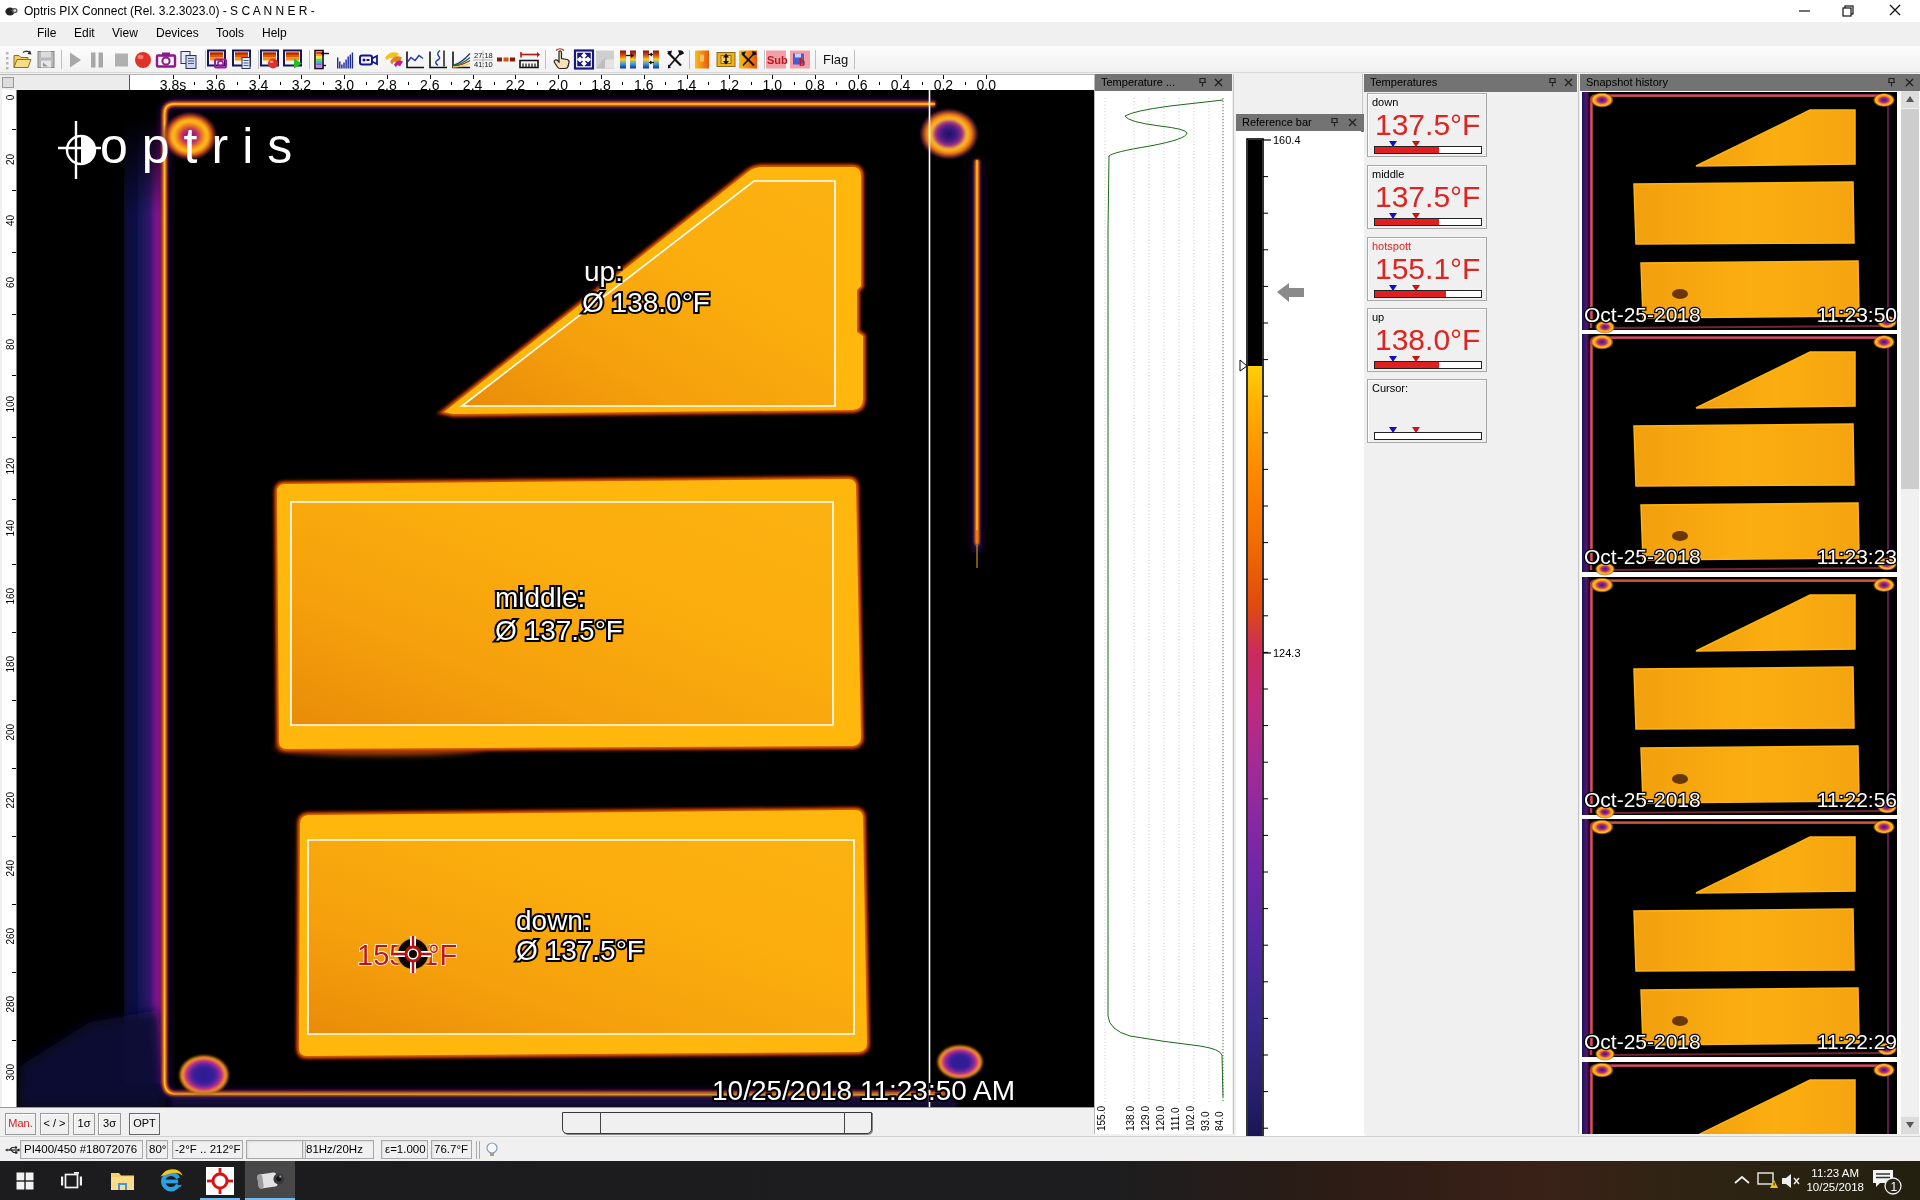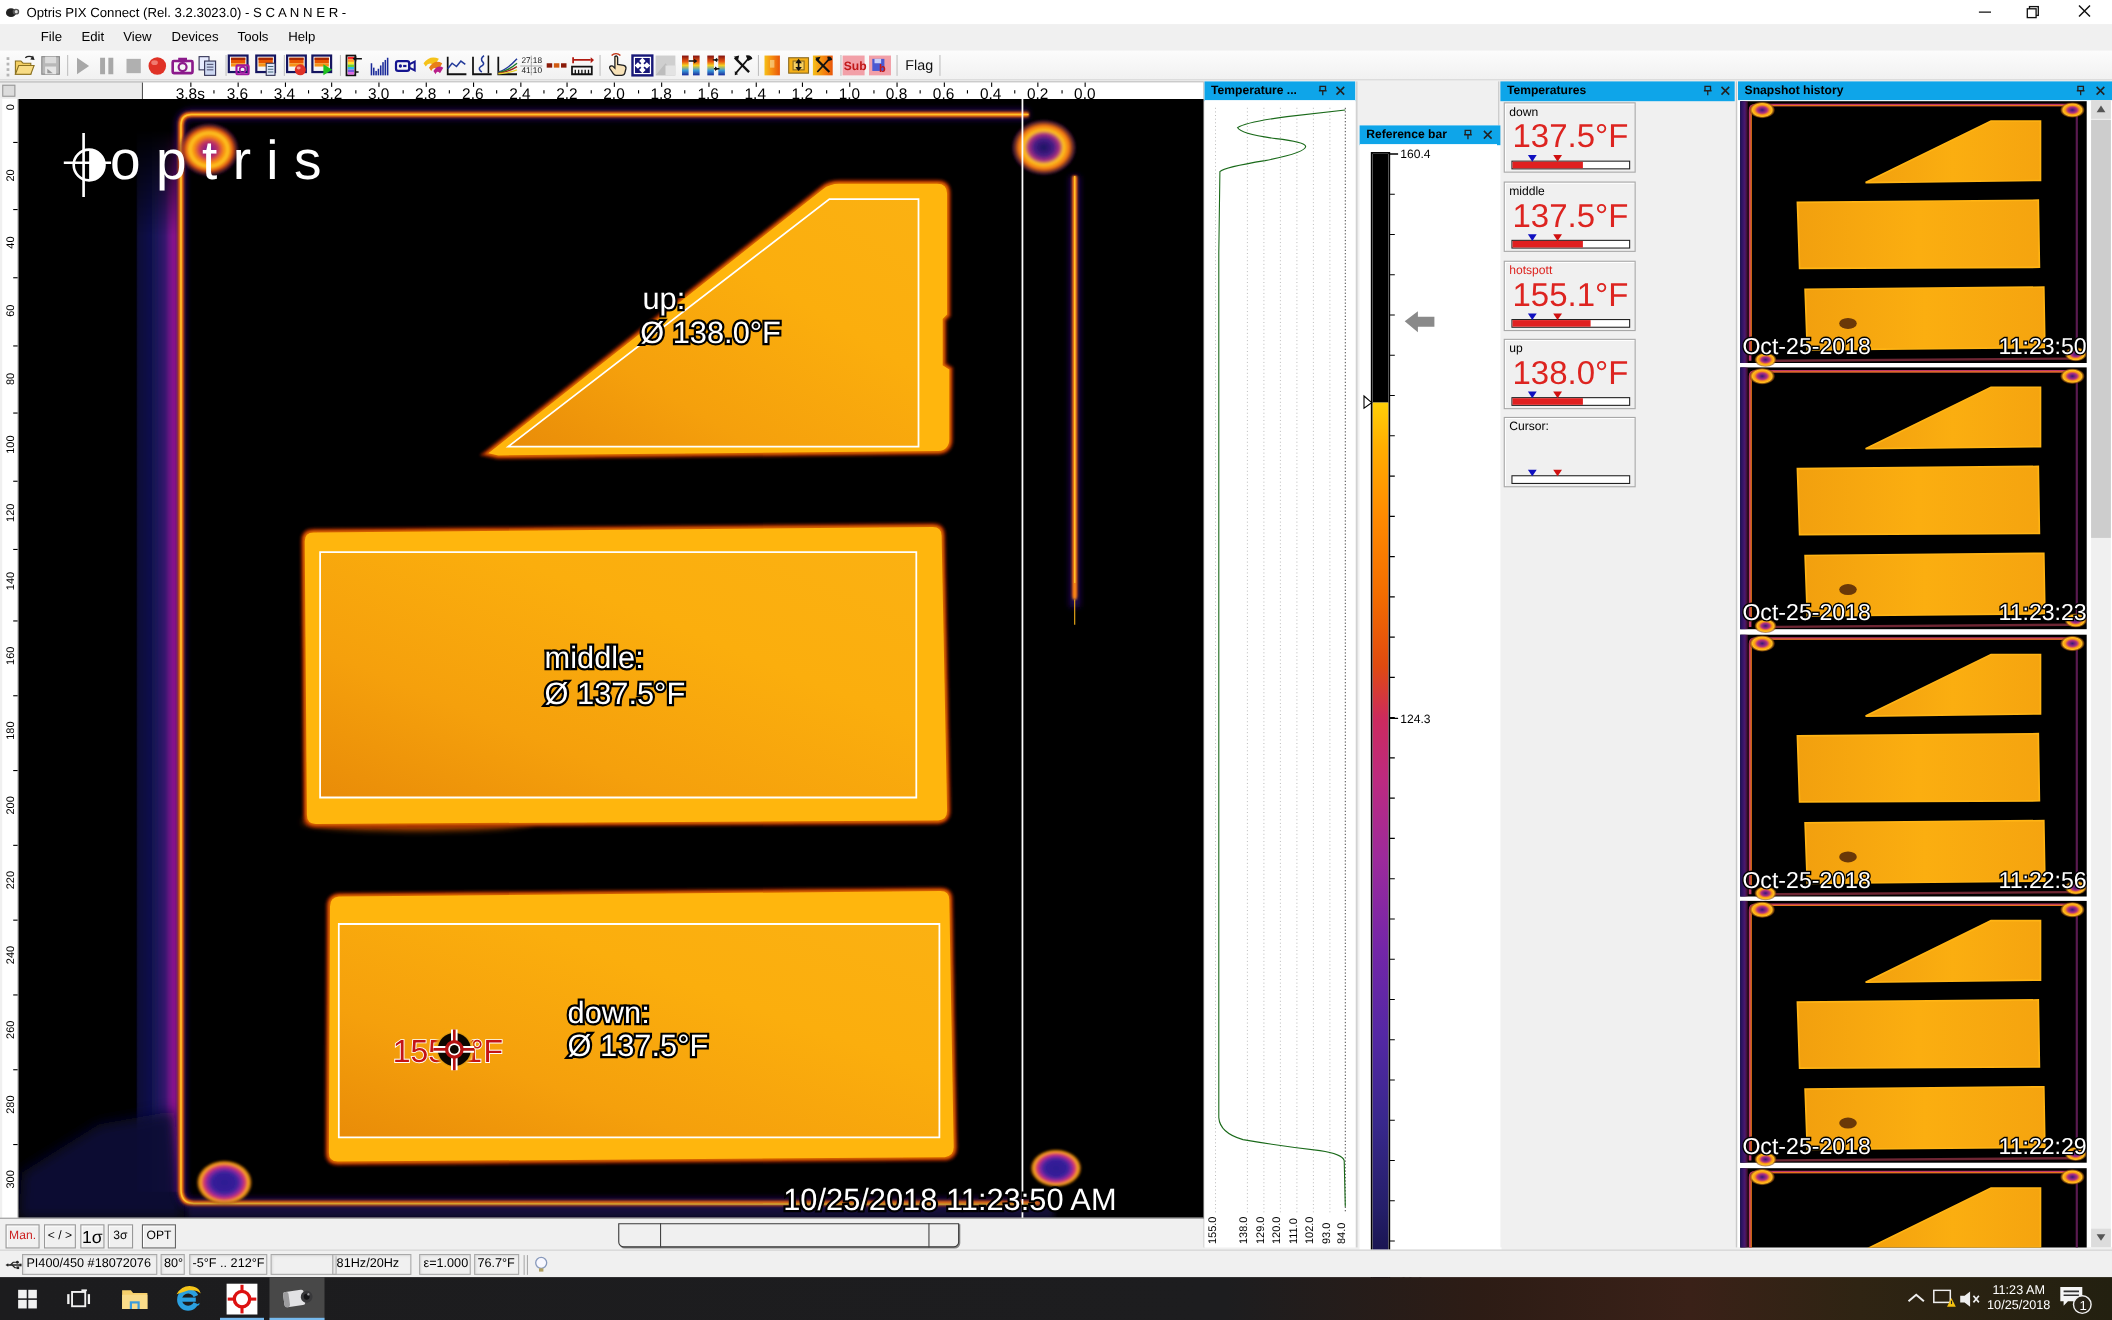--- a/index.html
+++ b/index.html
@@ -28,22 +28,22 @@
 .rdot { position:absolute; top:7px; width:1px; height:3px; background:#000; }
 #leftruler { left:2px; top:90px; width:15px; height:1018px; background:#ffffff; border-right:1px solid #888; }
 .vlab { position:absolute; left:1px; font-size:10px; color:#000; transform:rotate(-90deg); transform-origin:center; width:14px; text-align:center;}
 .vtick { position:absolute; right:0px; width:4px; height:1px; background:#000; }
 
 
 #imagebox { left:17px; top:90px; width:1077px; height:1018px; background:#000; }
 
 
 .panel { position:absolute; top:74px; height:1060px; }
-.ptitle { position:absolute; left:0; top:0; width:100%; height:17px; background:#0ea5e9;
-  font-size:11px; color:#000; padding:2px 0 16px 6px;font-weight:bold; }
+.ptitle { position:absolute; left:0; top:0; width:100%; height:17px; background:#737373;
+  font-size:11px; color:#000; padding:2px 0 16px 6px; }
 
 #panel-profile { left:1095px; width:137px; background:#fff; }
 #panel-refbar  { left:1236px; width:129px; background:#fff;margin-top:40px; }
 #panel-temps   { left:1364px; width:213px; background:#f0f0f0; }
 #panel-snap    { left:1580px; width:340px; background:#f0f0f0; }
 
 .tbox { position:absolute; left:3px; width:120px; height:64px; background:#f0f0f0;
   border:1px solid #a8a8a8; box-shadow:inset 1px 1px 0 #fff; }
 .tlabel { position:absolute; left:4px; top:2px; font-size:11px; color:#000; }
 .tval { position:absolute; left:7px; top:14px; font-size:30px; color:#dd2420; }
@@ -808,41 +808,41 @@
         <path d="M1906 102 L1910 96 L1914 102 Z" fill="#555"></path>
         <rect x="1901" y="1117" width="18" height="17" fill="#dcdcdc"></rect>
         <path d="M1906 1122 L1910 1128 L1914 1122 Z" fill="#555"></path>
         <rect x="1901" y="109" width="18" height="380" fill="#cdcdcd"></rect>
       </svg>
   </div>
 
   <div id="scrubrow" class="abs">
     <div class="sbtn" style="left:5px;width:31px;color:#cc2020;font-size:11px">Man.</div>
     <div class="sbtn" style="left:40px;width:29px;font-size:11px">&lt; / &gt;</div>
-    <div class="sbtn" style="left:73px;width:22px;font-size:16px">1σ</div>
+    <div class="sbtn" style="left:73px;width:22px;font-size:11px">1σ</div>
     <div class="sbtn" style="left:98px;width:23px;font-size:11px">3σ</div>
     <div class="sbtn" style="left:129px;width:31px;border-color:#666;font-size:11px">OPT</div>
     <div class="abs" style="left:562px;top:4px;width:310px;height:22px;background:#f0f0f0;border:1px solid #3a3a3a;border-radius:0 0 5px 5px;box-shadow:1px 1px 0 #888"></div>
     <div class="abs" style="left:600px;top:4px;width:1px;height:22px;background:#444"></div>
     <div class="abs" style="left:844px;top:4px;width:1px;height:22px;background:#444"></div>
   </div>
 
   <div id="statusrow" class="abs">
     <svg class="abs" style="left:4px;top:5px" width="16" height="16" viewBox="0 0 16 16">
       <path d="M1 8 L3.5 6.5 L3.5 9.5 Z" fill="#222"></path>
       <line x1="3" y1="8" x2="14" y2="8" stroke="#222" stroke-width="1.2"></line>
       <path d="M5.5 8 L8 5.5 L10.5 5.5" stroke="#222" stroke-width="1.1" fill="none"></path>
       <path d="M7 8 L9.5 10.5 L11 10.5" stroke="#222" stroke-width="1.1" fill="none"></path>
       <circle cx="11.8" cy="5.5" r="1.3" fill="#222"></circle>
       <rect x="11" y="9.3" width="2.4" height="2.4" fill="#222"></rect>
       <rect x="13.6" y="6.8" width="2" height="2.4" fill="#222"></rect>
     </svg>
     <div class="sfield" style="left:20px;width:123px">PI400/450 #18072076</div>
     <div class="sfield" style="left:146px;width:22px;padding-left:2px">80°</div>
-    <div class="sfield" style="left:172px;width:71px;padding-left:2px">-5°F .. 212°F</div>
+    <div class="sfield" style="left:172px;width:71px;padding-left:2px">-2°F .. 212°F</div>
     <div class="sfield" style="left:246px;width:60px"></div>
     <div class="sfield" style="left:302px;width:72px">81Hz/20Hz</div>
     <div class="sfield" style="left:381px;width:47px">ε=1.000</div>
     <div class="sfield" style="left:431px;width:41px;padding-left:2px">76.7°F</div>
     <div class="abs" style="left:476px;top:4px;width:1px;height:18px;background:#aaa"></div>
     <div class="abs" style="left:479px;top:4px;width:1px;height:18px;background:#aaa"></div>
     <svg class="abs" style="left:484px;top:4px" width="16" height="18" viewBox="0 0 16 18">
       <circle cx="8" cy="7" r="5" fill="#f8f8ff" stroke="#8899bb" stroke-width="1.2"></circle>
       <rect x="6" y="12" width="4" height="3" fill="#b0a060"></rect>
     </svg>

